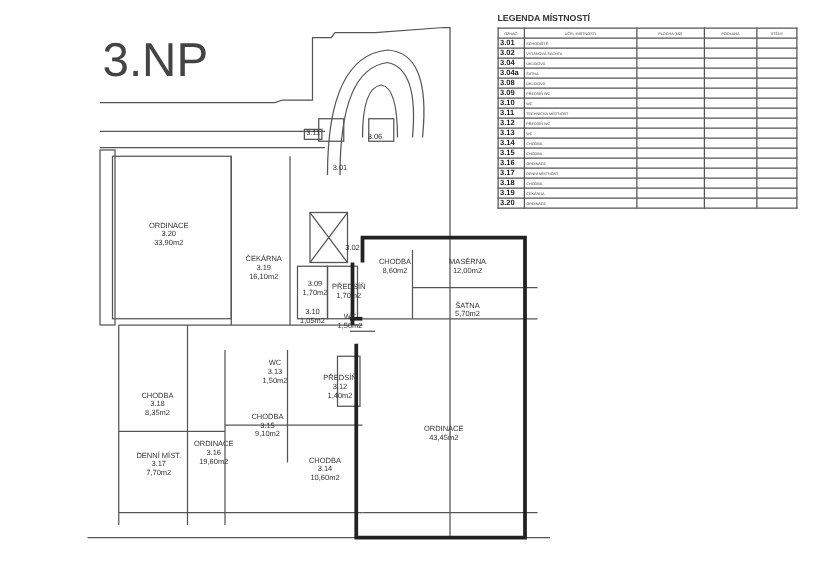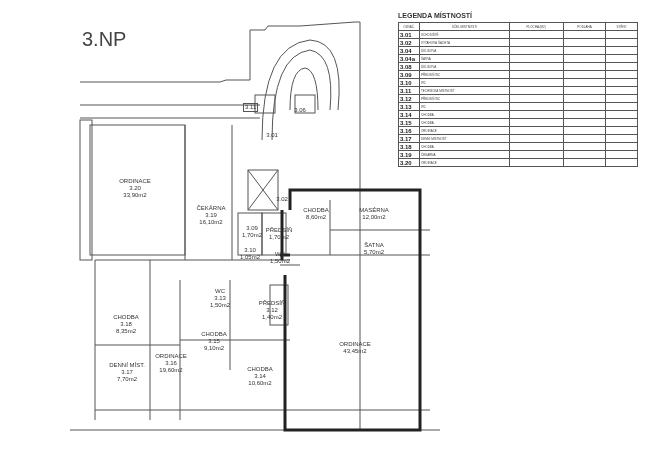--- a/index.html
+++ b/index.html
@@ -1,17 +1,17 @@
 <!DOCTYPE html>
 <html><head>
 <meta charset="utf-8">
 <style>
   html,body{margin:0;padding:0;background:#fff;}
   body{width:667px;height:468px;position:relative;overflow:hidden;font-family:"Liberation Sans",sans-serif;color:#333;}
-  .title{position:absolute;left:82px;top:28px;font-size:20px;color:#444;letter-spacing:0px;}
+  .title{position:absolute;left:82px;top:28px;font-size:38px;color:#444;letter-spacing:0px;}
   svg.plan{position:absolute;left:0;top:0;}
   .lbl{position:absolute;font-size:6px;line-height:7px;text-align:center;color:#333;white-space:nowrap;transform:translateX(-50%);}
   .legend{position:absolute;left:398px;top:12px;width:268px;}
   .legend .lt{font-size:7px;font-weight:bold;color:#333;margin-bottom:3px;}
   .legend table{border-collapse:collapse;width:240px;}
   .legend td,.legend th{border:1px solid #555;font-size:3px;height:7px;padding:0 1px;color:#444;}
   .legend td.num{font-size:6px;font-weight:bold;width:18px;color:#222;}
   .legend th{font-weight:normal;font-size:3px;}
 </style>
 </head>

